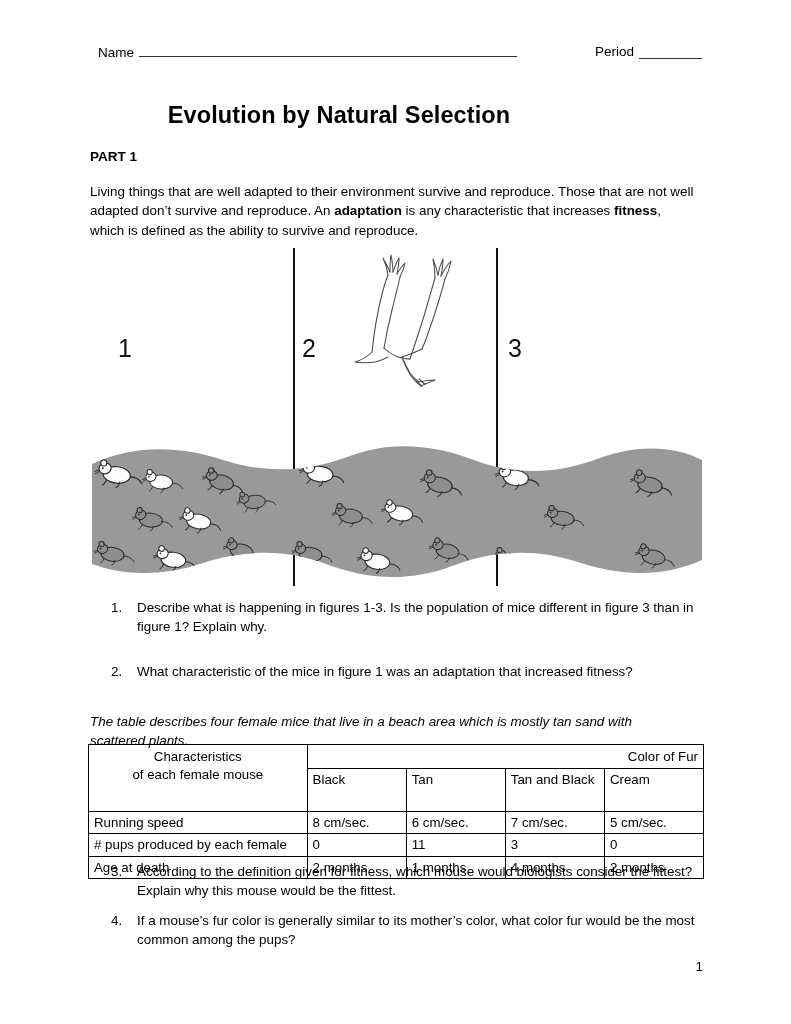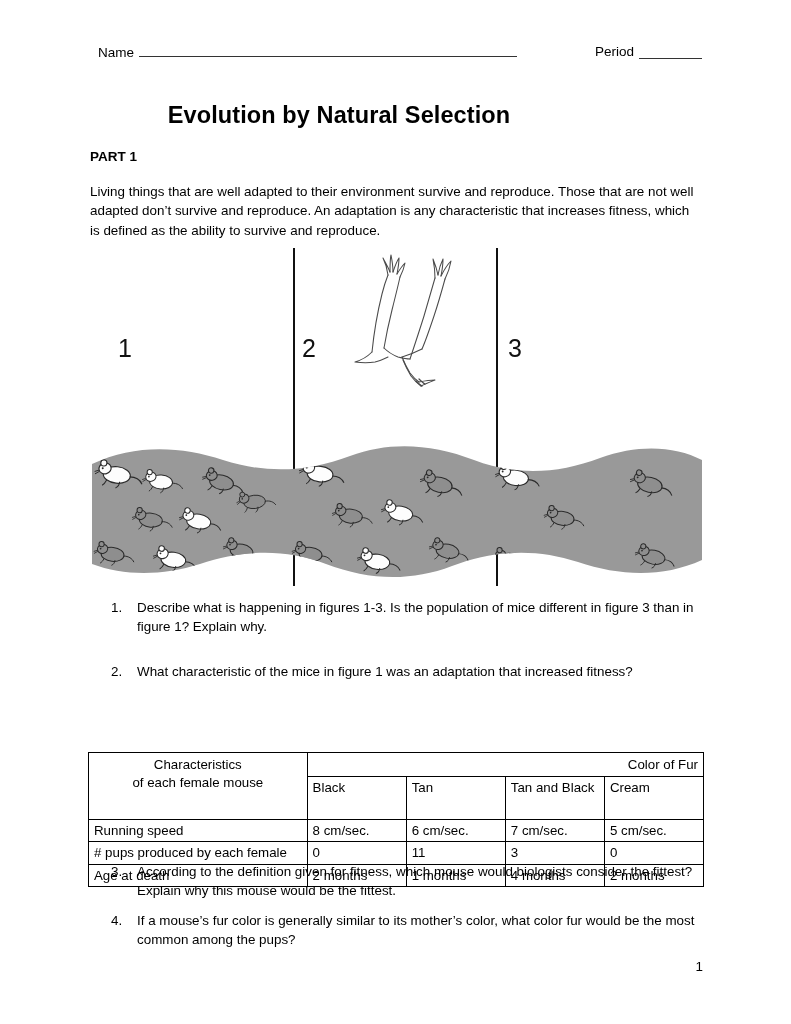--- a/index.html
+++ b/index.html
@@ -80,21 +80,21 @@
   
   .intro {
     position: absolute;
     left: 90px;
     top: 182px;
     width: 604px;
     font-size: 13.4px;
     line-height: 19.4px;
     text-align: left;
   }
-  .intro b { font-weight: normal; }
+  .intro b { font-weight: bold; }
 
   
   .figure {
     position: absolute;
     left: 90px;
     top: 240px;
     width: 614px;
     height: 348px;
   }
   .divider {
@@ -163,21 +163,20 @@
   }
 
   
   .data-table {
     position: absolute;
     left: 88px;
     top: 744px;
     width: 616px;
     border-collapse: collapse;
     font-size: 13.3px;
-    margin-top: 8px;
   }
   .data-table td, .data-table th {
     border: 1px solid #000;
     padding: 2px 5px;
     font-weight: normal;
     text-align: left;
     vertical-align: top;
     line-height: 17.5px;
   }
   .data-table .char-head {
@@ -395,20 +394,21 @@
   <div class="q q1">
     <span class="num">1.</span>
     <span class="qtext">Describe what is happening in figures 1-3.  Is the population of mice different in figure 3 than in figure 1?  Explain why.</span>
   </div>
 
   <div class="q q2">
     <span class="num">2.</span>
     <span class="qtext">What characteristic of the mice in figure 1 was an adaptation that increased fitness?</span>
   </div>
 
+  <div class="table-caption">The table describes four female mice that live in a beach area which is mostly tan sand with scattered plants.</div>
 
   <table class="data-table">
     <tbody>
       <tr>
         <td class="char-head" rowspan="2">
           <div>Characteristics</div>
           <div>of each female mouse</div>
         </td>
         <td class="fur-head" colspan="4">Color of Fur</td>
       </tr>

